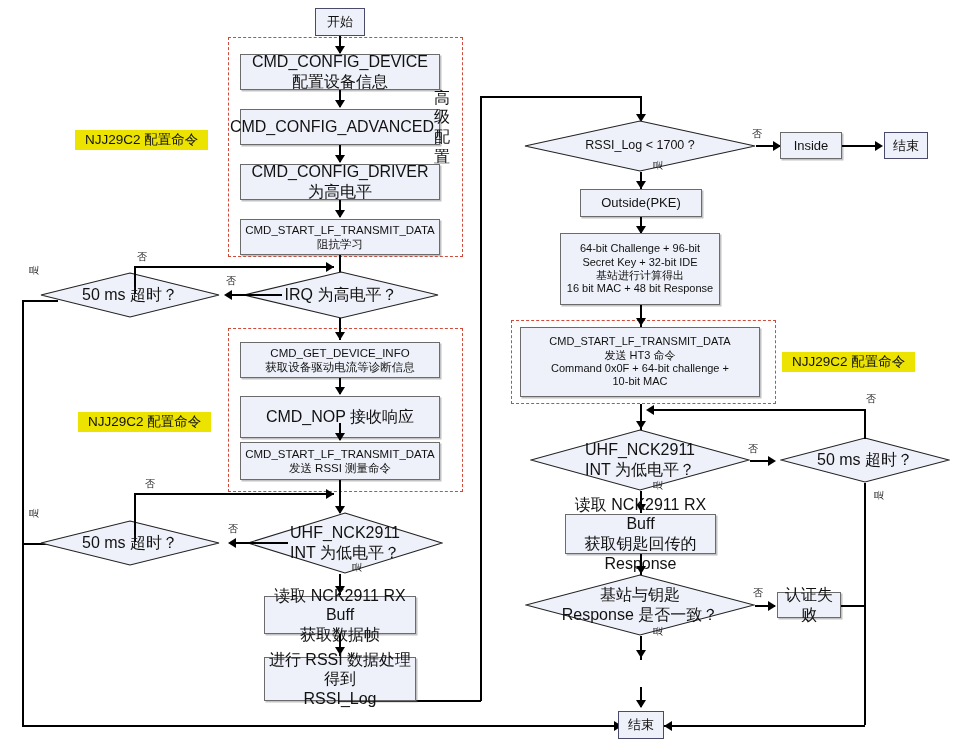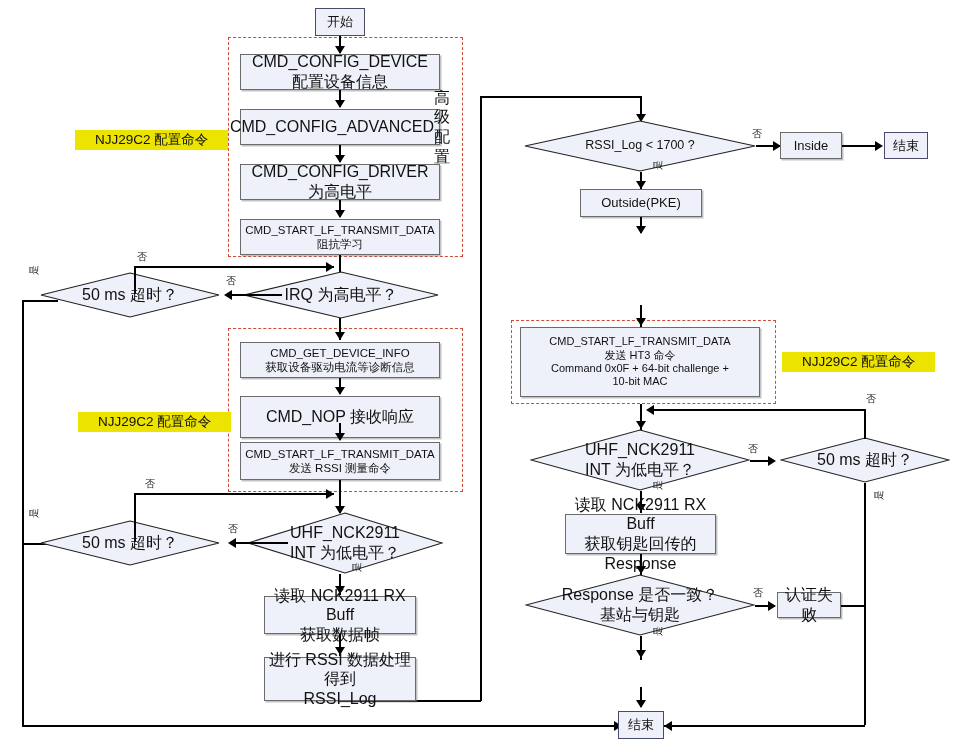--- a/index.html
+++ b/index.html
@@ -20,21 +20,21 @@
   .t115{font-size:11.5px;}
   .t12{font-size:16px;}
   .t125{font-size:12.5px;}
   .t13{font-size:13px;}
 
   
   .group{position:absolute;border:1.3px dashed #d04a3a;box-sizing:border-box;}
 
   
   .hl{position:absolute;background:#ece400;color:#111;font-size:13.5px;
-      padding:1px 20px;white-space:nowrap;}
+      padding:1px 10px;white-space:nowrap;}
 
   
   .ln{position:absolute;background:#000;}
   .hz{height:1.6px;}
   .vt{width:1.6px;}
   .arw{position:absolute;width:0;height:0;}
   .ad{border-left:5px solid transparent;border-right:5px solid transparent;border-top:8px solid #000;}
   .ar{border-top:5px solid transparent;border-bottom:5px solid transparent;border-left:8px solid #000;}
   .al{border-top:5px solid transparent;border-bottom:5px solid transparent;border-right:8px solid #000;}
 
@@ -216,20 +216,26 @@
   <div class="ln vt" style="left:640px;top:172px;width:1.6px;height:17px;"></div>
   <div class="arw ad" style="left:636px;top:181px;"></div>
   <div class="elab rot" style="left:651px;top:170px;">是</div>
 
   <div class="node proc t13" style="left:580px;top:189px;width:122px;height:28px;">
     <span>Outside(PKE)</span>
   </div>
   <div class="ln vt" style="left:640px;top:217px;width:1.6px;height:16px;"></div>
   <div class="arw ad" style="left:636px;top:226px;"></div>
 
+  <div class="node proc" style="left:560px;top:233px;width:160px;height:72px;flex-direction:column;">
+    <span class="t11">64-bit Challenge + 96-bit</span>
+    <span class="t11">Secret Key + 32-bit IDE</span>
+    <span class="t11">基站进行计算得出</span>
+    <span class="t11">16 bit MAC + 48 bit Response</span>
+  </div>
   <div class="ln vt" style="left:640px;top:305px;width:1.6px;height:22px;"></div>
   <div class="arw ad" style="left:636px;top:318px;"></div>
 
   <div class="node proc" style="left:520px;top:327px;width:240px;height:70px;flex-direction:column;">
     <span class="t11">CMD_START_LF_TRANSMIT_DATA</span>
     <span class="t11">发送 HT3 命令</span>
     <span class="t11">Command 0x0F + 64-bit challenge +</span>
     <span class="t11">10-bit MAC</span>
   </div>
 
@@ -276,22 +282,22 @@
     <span class="t12">获取钥匙回传的 Response</span>
   </div>
   <div class="ln vt" style="left:640px;top:554px;width:1.6px;height:21px;"></div>
   <div class="arw ad" style="left:636px;top:566px;"></div>
 
   <div class="node dec" style="left:525px;top:574px;width:230px;height:62px;">
     <svg class="dshape" viewBox="0 0 230 62" preserveAspectRatio="none">
       <polygon points="115,1 229,31 115,61 1,31" fill="#eef1f9" stroke="#222" stroke-width="1.1"></polygon>
     </svg>
     <div class="dlabel" style="display:flex;flex-direction:column;">
+      <span class="t12">基站与钥匙</span>
       <span class="t12">Response 是否一致？</span>
-      <span class="t12">基站与钥匙</span>
     </div>
   </div>
 
   <div class="ln hz" style="left:755px;top:605px;width:20px;height:1.6px;"></div>
   <div class="arw ar" style="left:768px;top:601px;"></div>
   <div class="elab" style="left:753px;top:586px;">否</div>
 
   <div class="node proc t12" style="left:777px;top:592px;width:64px;height:26px;">
     <span>认证失败</span>
   </div>

